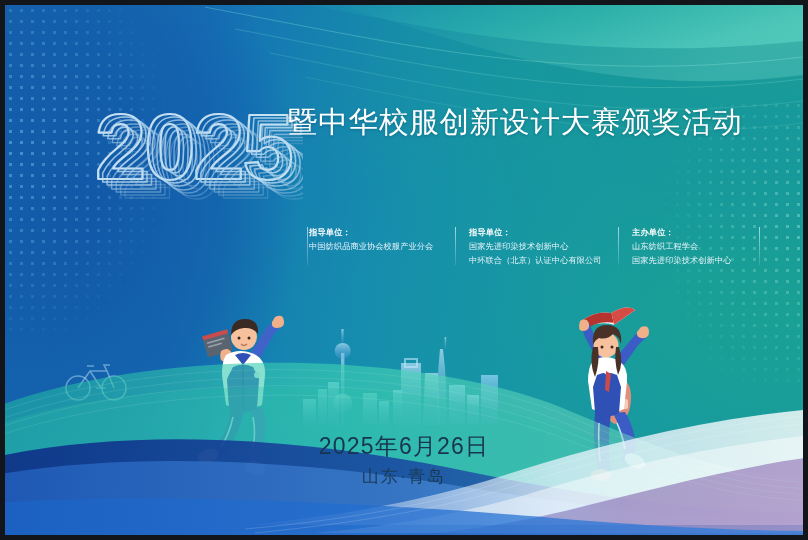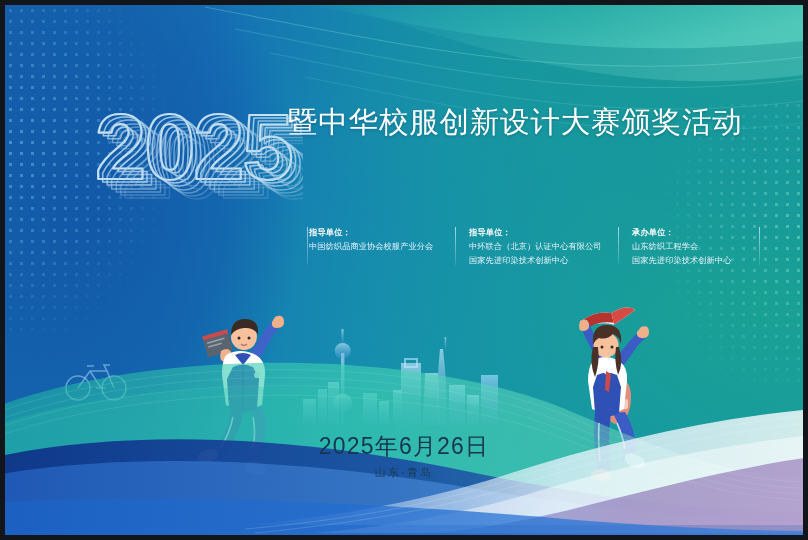--- a/index.html
+++ b/index.html
@@ -100,21 +100,21 @@
     width:1px; height:38px;
     background:linear-gradient(180deg, rgba(225,245,255,.70), rgba(225,245,255,.12));
   }
 
   
   .footer{
     position:absolute; left:0; right:0; top:424px;
     text-align:center; color:#14324f;
   }
   .f-date{ font-size:23px; letter-spacing:1.2px; line-height:1.5; color:#18354f; }
-  .f-place{ font-size:11px; letter-spacing:2.2px; line-height:1.5; color:#1b3a55; }
+  .f-place{ font-size:17px; letter-spacing:2.2px; line-height:1.5; color:#1b3a55; }
 
   
   .art{ position:absolute; pointer-events:none; }
   .skyline{ left:296px; top:322px; width:200px; height:100px; }
   .bike{ left:58px; top:348px; width:66px; height:52px; }
   .fig-left{ left:176px; top:292px; width:118px; height:182px; }
   .fig-right{ left:546px; top:296px; width:112px; height:180px; }
   .art svg{ width:100%; height:100%; display:block; }
 </style>
 </head>
@@ -175,25 +175,25 @@
       <div class="title-sub">暨中华校服创新设计大赛颁奖活动</div>
     </div>
 
     <div class="orgs">
       <div class="org-col c1">
         <div class="org-head">指导单位：</div>
         <div class="org-line">中国纺织品商业协会校服产业分会</div>
       </div>
       <div class="org-col c2">
         <div class="org-head">指导单位：</div>
+        <div class="org-line">国家先进印染技术创新中心</div>
         <div class="org-line">中环联合（北京）认证中心有限公司</div>
-        <div class="org-line">国家先进印染技术创新中心</div>
       </div>
       <div class="org-col c3">
-        <div class="org-head">承办单位：</div>
+        <div class="org-head">主办单位：</div>
         <div class="org-line">山东纺织工程学会</div>
         <div class="org-line">国家先进印染技术创新中心</div>
       </div>
     </div>
 
     <div class="art bike">
       <svg viewBox="0 0 66 52">
         <g fill="none" stroke="#a9d6f2" stroke-opacity=".55" stroke-width="1.6">
           <circle cx="15" cy="35" r="12"></circle>
           <circle cx="51" cy="35" r="12"></circle>

